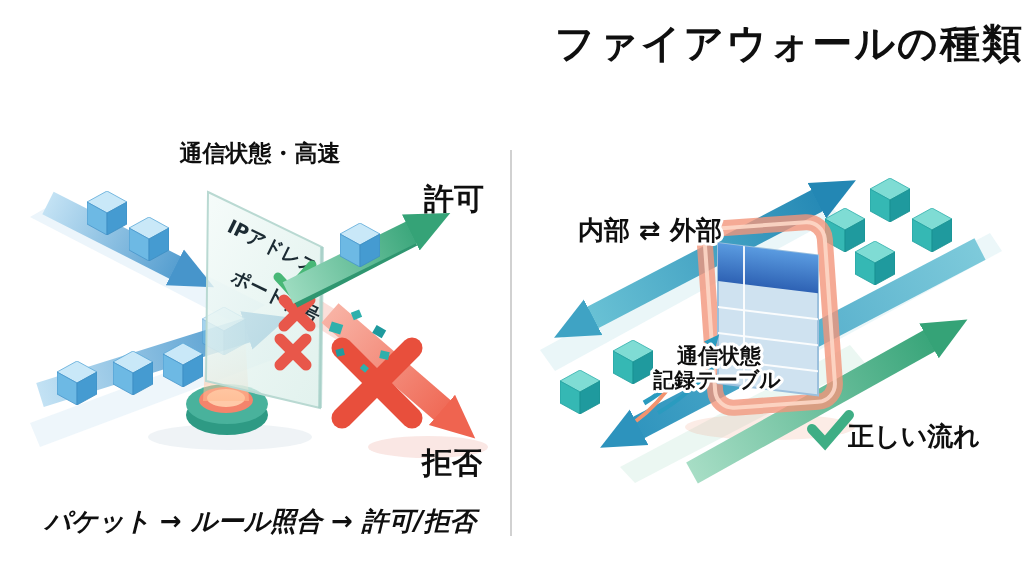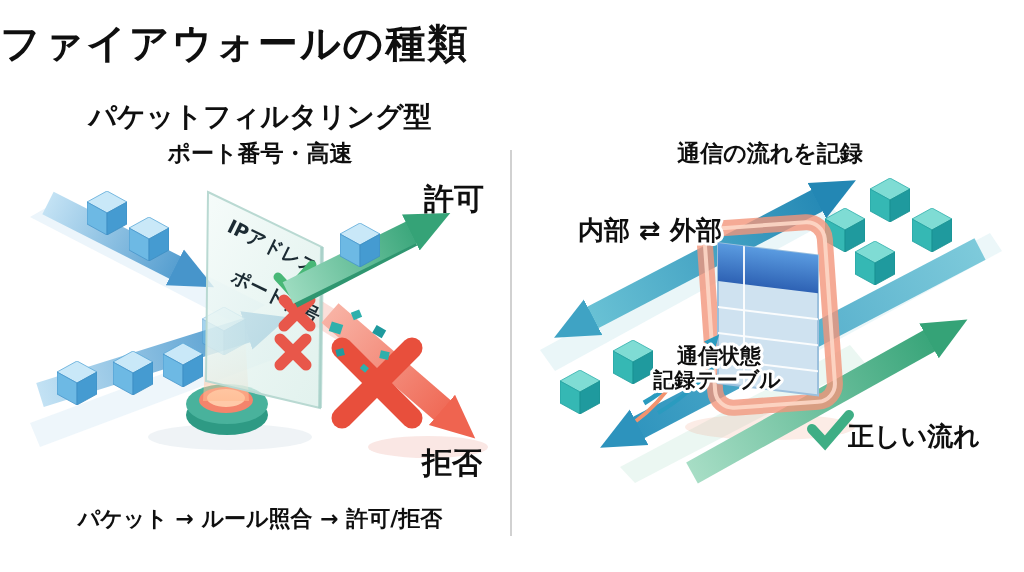--- a/index.html
+++ b/index.html
@@ -1,46 +1,44 @@
 <!DOCTYPE html>
 <html><head>
 <meta charset="utf-8">
 <style>
   html,body{margin:0;padding:0;background:#fff;}
   .stage{position:relative;width:1024px;height:572px;background:#ffffff;overflow:hidden;
          font-family:"DejaVu Sans","Liberation Sans",sans-serif;color:#0f0f0f;}
-  .title{position:absolute;top:16px;left:0;width:100%;text-align:left;
+  .title{position:absolute;top:16px;left:0;width:100%;text-align:right;
          font-size:40px;font-weight:800;letter-spacing:2px;}
   .col-head{position:absolute;text-align:center;font-weight:800;}
   .lh{left:12px;width:496px;}
   .rh{left:524px;width:492px;}
   .head{top:98px;font-size:28px;}
   .sub{top:138px;font-size:23px;}
-  .cap{top:504px;font-size:22px;}
+  .cap{top:504px;font-size:26px;font-style:italic;}
   .divider{position:absolute;left:510px;top:150px;width:2px;height:386px;background:#c9c9c9;opacity:.85;}
   svg{position:absolute;overflow:visible;}
   #left-svg{left:30px;top:165px;}
   #right-svg{left:540px;top:175px;}
   svg text{font-family:"DejaVu Sans","Liberation Sans",sans-serif;font-weight:800;fill:#0f0f0f;}
   .big-lbl{font-size:30px;}
   .mid-lbl{font-size:26px;}
   .tbl-lbl{font-size:21px;}
   .panel-lbl{font-size:19px;fill:#1c2b33;}
   .halo{stroke:#ffffff;stroke-width:6px;paint-order:stroke;stroke-linejoin:round;}
 </style>
 </head>
 <body>
 
 <div class="stage">
 
   <div class="title">ファイアウォールの種類</div>
 
-  <div class="col-head lh head">パケットフィルタリング型</div>
-  <div class="col-head lh sub">ポート番号・高速</div>
-  <div class="col-head rh sub">通信の流れを記録</div>
+  <div class="col-head lh sub">通信状態・高速</div>
 
   <div class="divider"></div>
 
   <svg id="left-svg" width="480" height="332" viewBox="0 0 480 332">
     <defs>
       <linearGradient id="gradBlueTL" gradientUnits="userSpaceOnUse" x1="18" y1="38" x2="165" y2="112">
         <stop offset="0" stop-color="#c3e2f4"></stop>
           <stop offset="1" stop-color="#4795cb"></stop>
       </linearGradient>
       <linearGradient id="gradBlueBL" gradientUnits="userSpaceOnUse" x1="10" y1="230" x2="230" y2="160">

